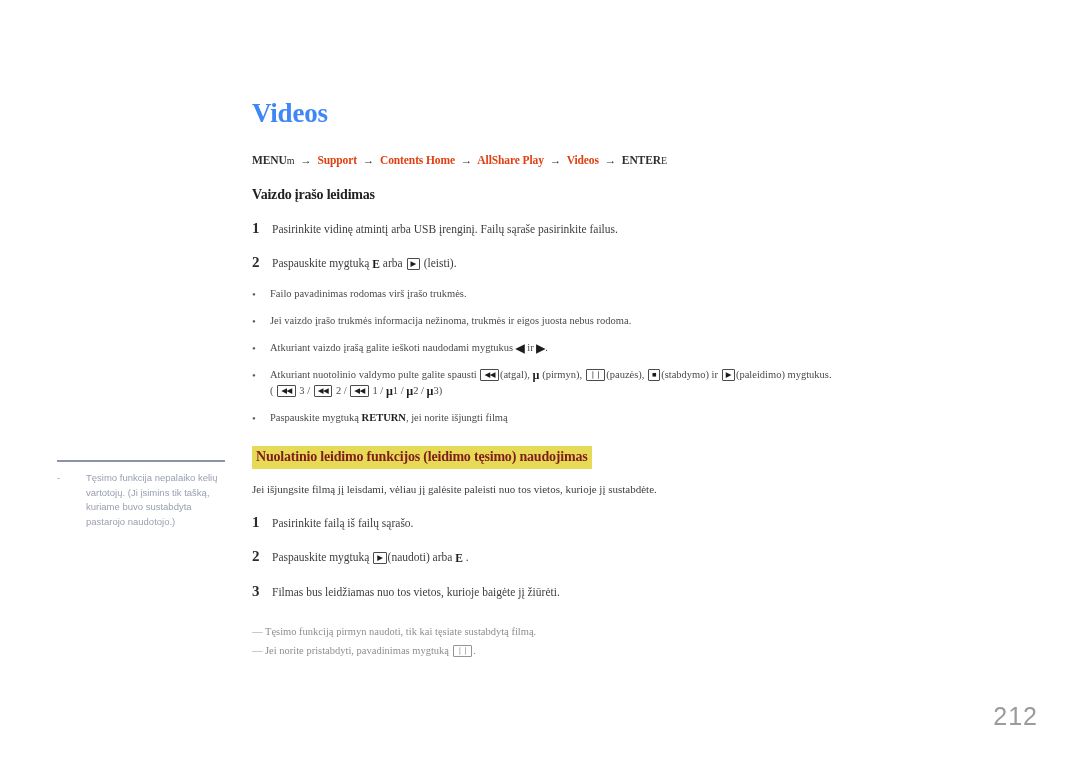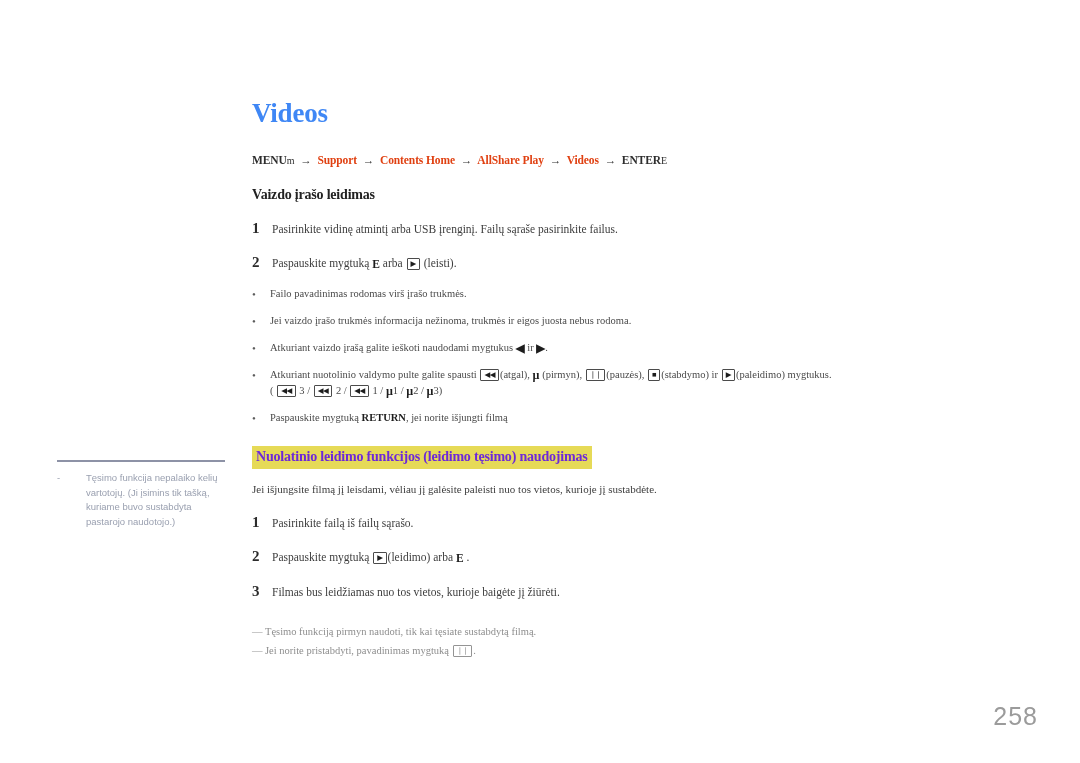--- a/index.html
+++ b/index.html
@@ -162,21 +162,21 @@
     color: #1d1d1d;
     vertical-align: -1px;
   }
   b.strong { color: #1d1d1d; font-weight: bold; }
 
   
   .hl-heading {
     display: inline-block;
     margin-top: 20px;
     background: #e6da57;
-    color: #6d28d9;
+    color: #7f1d1d;
     font-size: 14px;
     font-weight: bold;
     padding: 3px 5px 4px 4px;
     letter-spacing: -0.2px;
   }
 
   .lead-text {
     margin-top: 12px;
     font-size: 11px;
     line-height: 16px;
@@ -294,21 +294,21 @@
     <div class="lead-text">Jei išjungsite filmą jį leisdami, vėliau jį galėsite paleisti nuo tos vietos, kurioje jį sustabdėte.</div>
 
     <div class="step step-lg">
       <div class="num">1</div>
       <div class="step-text">Pasirinkite failą iš failų sąrašo.</div>
     </div>
 
     <div class="step step-lg">
       <div class="num">2</div>
       <div class="step-text">
-        <span>Paspauskite mygtuką </span><span class="keybox">▶</span><span>(leidimo) arba </span><span class="keychar">E</span><span> .</span>
+        <span>Paspauskite mygtuką </span><span class="keybox">▶</span><span>(naudoti) arba </span><span class="keychar">E</span><span> .</span>
       </div>
     </div>
 
     <div class="step step-lg">
       <div class="num">3</div>
       <div class="step-text">Filmas bus leidžiamas nuo tos vietos, kurioje baigėte jį žiūrėti.</div>
     </div>
 
     <div class="dash-notes">
       <div class="dash-note">
@@ -316,15 +316,15 @@
         <span class="dtext">Tęsimo funkciją pirmyn naudoti, tik kai tęsiate sustabdytą filmą.</span>
       </div>
       <div class="dash-note">
         <span class="dash">—</span>
         <span class="dtext"><span>Jei norite pristabdyti, pavadinimas mygtuką </span><span class="keybox">❘❘</span><span>.</span></span>
       </div>
     </div>
 
   </div>
 
-  <div class="page-number">258</div>
+  <div class="page-number">212</div>
 
 </div>
 
 </body></html>

